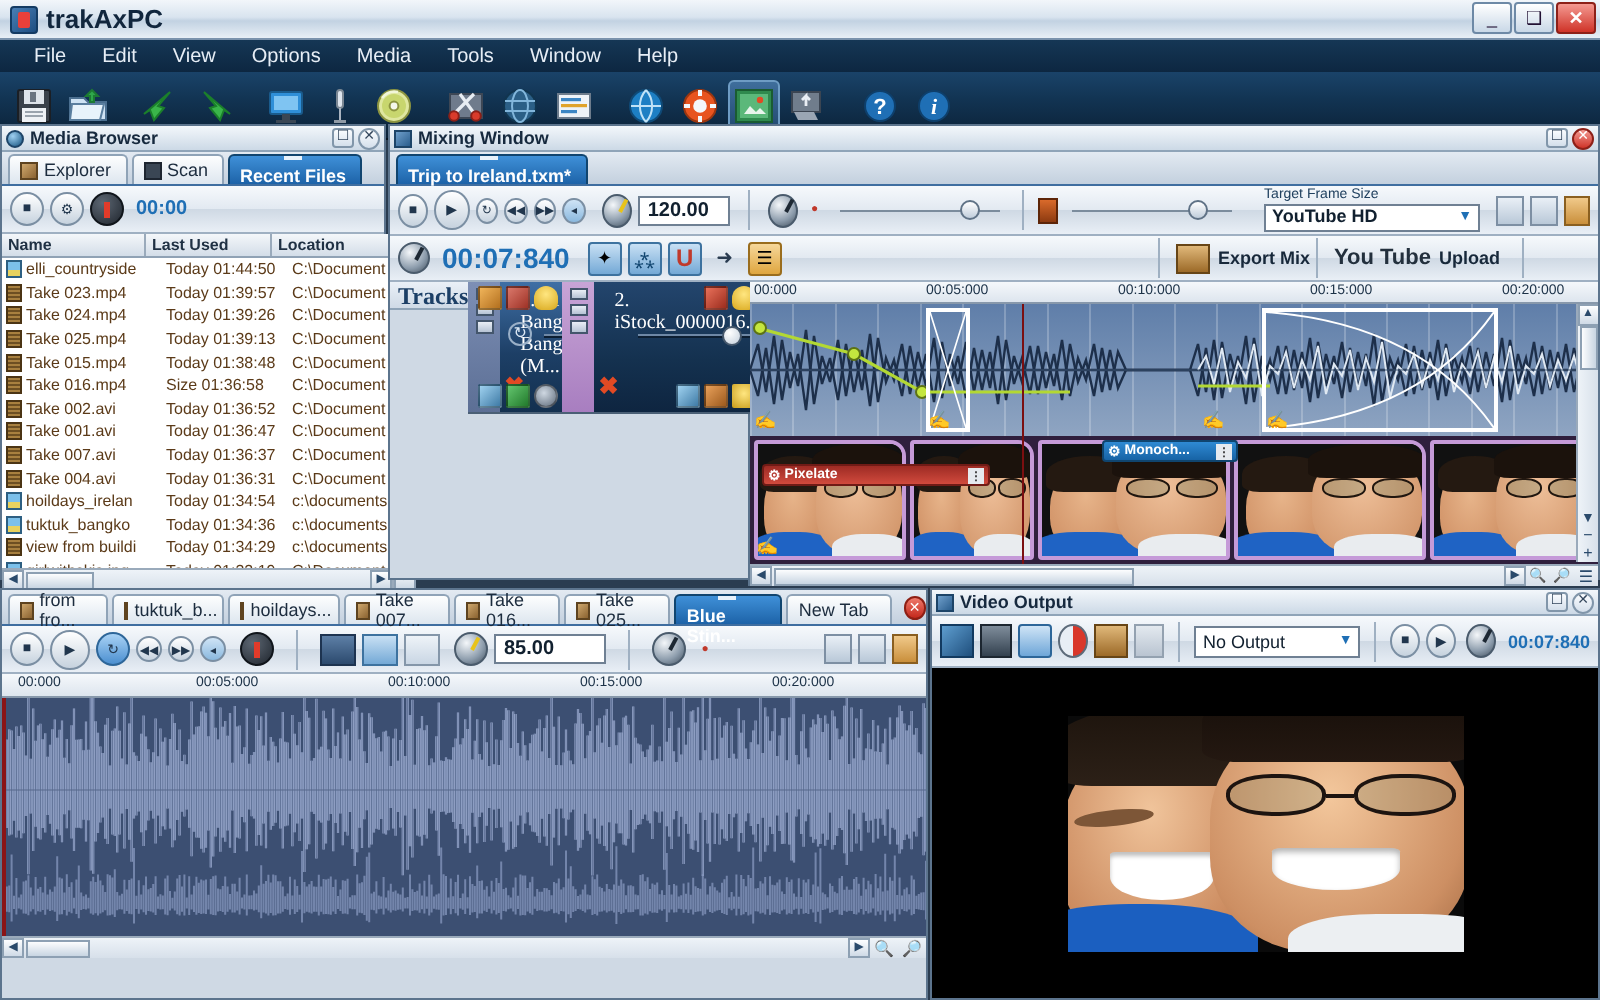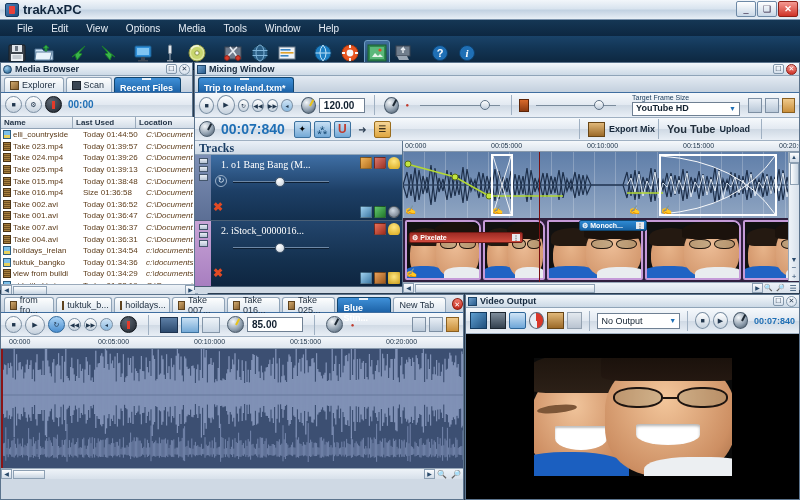--- a/index.html
+++ b/index.html
@@ -86,21 +86,21 @@
   
   .lhdr { height:12px; display:flex; background:linear-gradient(to bottom,#f4f7fa,#d3dde8); border-bottom:1px solid #90a2b5; }
   .lhdr div { font-size:8px; font-weight:bold; color:#223span; color:#1f3043; padding:1px 0 0 3px;
     border-right:1px solid #9aaabb; overflow:hidden; white-space:nowrap; }
   .lrow { height:11.6px; display:flex; align-items:center; font-size:8px; color:#5b3a18; white-space:nowrap; }
   .lrow .fi { width:8px;height:9px;margin:0 2px 0 2px; flex:none;
     background:repeating-linear-gradient(to bottom,#a8803f 0 1px,#6d4f22 1px 2px); border:1px solid #4b3414; }
   .lrow .fi.b { background:linear-gradient(to bottom,#7cc0ea 60%,#e8d25f 60%); border-color:#2d5f82; }
   .lrow .c1 { width:70px; overflow:hidden; }
   .lrow .c2 { width:63px; overflow:hidden; }
-  .lrow .c3 { width:50px; overflow:hidden;font-style:italic; }
+  .lrow .c3 { width:50px; overflow:hidden; }
 
   
   .vsb { width:11px; background:linear-gradient(to right,#eef3f8,#d7e0ea); border-left:1px solid #9aaabb;
     display:flex; flex-direction:column; align-items:center; }
   .vsb .ar { width:11px;height:11px;background:linear-gradient(to bottom,#fdfeff,#cfdae6);border:1px solid #8da0b3;
     font-size:6px;text-align:center;line-height:9px;color:#2a4a6b; }
   .vsb .th { width:9px; background:linear-gradient(to right,#fcfdfe,#c8d5e2); border:1px solid #8da0b3; }
   .hsb { height:11px; background:linear-gradient(to bottom,#eef3f8,#d7e0ea); border-top:1px solid #9aaabb;
     display:flex; align-items:center; }
   .hsb .ar { width:11px;height:10px;background:linear-gradient(to bottom,#fdfeff,#cfdae6);border:1px solid #8da0b3;
@@ -526,21 +526,21 @@
     </div>
     <div style="display:flex;align-items:center;gap:4px;border-left:1px solid #9fb0c2;padding:0 8px;height:20px">
       <span style="font-size:11px;font-weight:bold;color:#23303d">You Tube</span>
       <span style="font-size:9px;font-weight:bold;color:#17283a">Upload</span>
     </div>
     <div style="width:34px;border-left:1px solid #9fb0c2;height:20px"></div>
   </div>
 
   <div style="display:flex;height:152px">
 
-    <div style="width:208px;border-right:1px solid #5c748d;display:flex;flex-direction:column">
+    <div style="width:180px;border-right:1px solid #5c748d;display:flex;">
       <div class="trkhdr">Tracks</div>
       <div class="trk">
         <div class="lane">
           <div class="mb"></div>
           <div class="mb"></div>
           <div class="mb" style="height:7px"></div>
         </div>
         <div class="body">
           <div class="tname">
             <span>1.</span>

